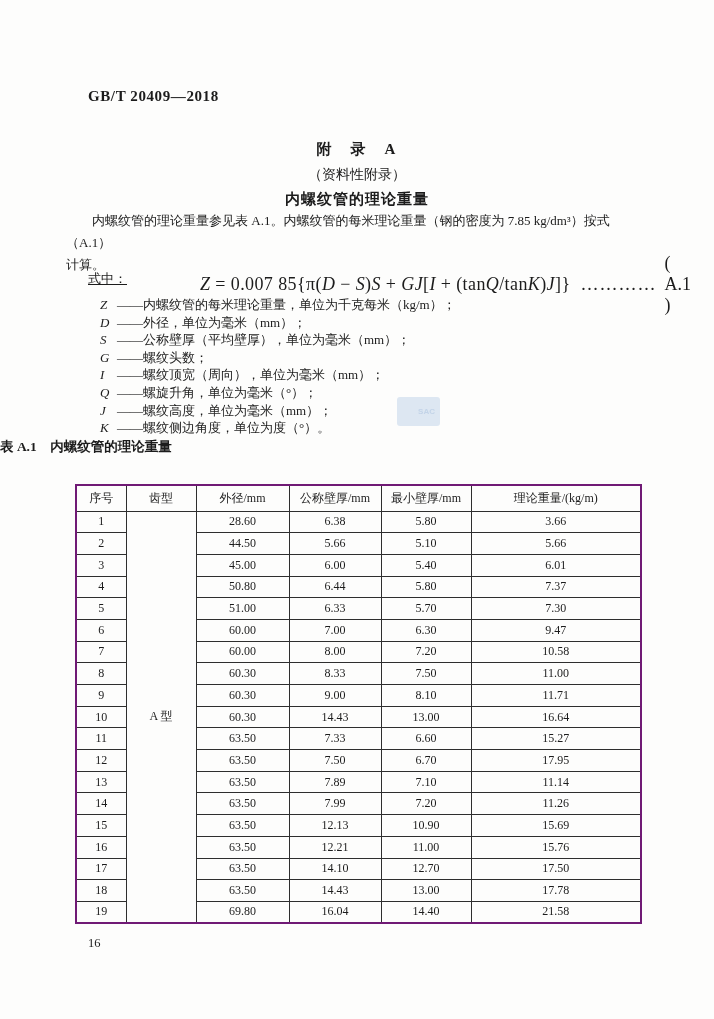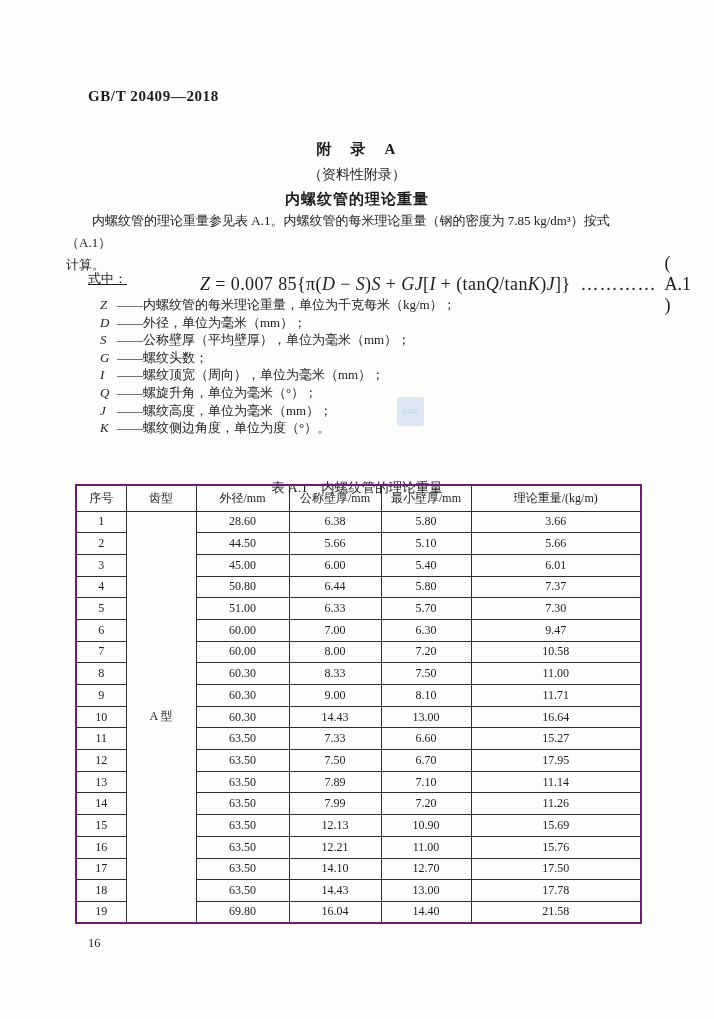--- a/index.html
+++ b/index.html
@@ -31,22 +31,22 @@
   .formula-expr { margin-left:134px; letter-spacing:0.4px; white-space:nowrap; }
   .var { font-style:italic; }
   .formula-dots { margin-left:10px; letter-spacing:1px; color:#222; }
   .formula-label { margin-left:8px; }
   .where-label { position:absolute; left:88px; top:270px; font-size:13px;text-decoration:underline; }
   .defs { position:absolute; left:100px; top:296px; font-size:13px; }
   .def-row { height:17.6px; line-height:17.6px; display:flex; white-space:nowrap; }
   .def-sym { font-style:italic; width:17px; display:inline-block; }
   .def-dash { letter-spacing:0; }
   .tbl-caption {
-    position:absolute; top:479px; left:0; width:100%;
-    text-align:center; font-size:13.5px; font-weight:normal;
+    position:absolute; top:438px; left:0; width:100%;
+    text-align:left; font-size:13.5px; font-weight:bold;
   }
   table.theory {
     position:absolute; left:75px; top:484px;
     width:565px; height:438px;
     border-collapse:collapse; table-layout:fixed;
     font-size:12px;
   }
   table.theory { border:2px solid #701a75; }
   table.theory th, table.theory td {
     border:1px solid #2e2e2e;
@@ -56,20 +56,21 @@
   }
   table.theory thead tr { height:26px; }
   table.theory tbody tr { height:21.7px; }
   .page-num { position:absolute; left:88px; top:936px; font-size:12.5px; }
   .watermark {
     position:absolute; left:397px; top:397px; width:27px; height:29px;
     background:#dde7f2; border-radius:3px;
     display:flex; align-items:center; justify-content:center;
     font-size:8px; font-weight:bold; color:#c3d4e8;
     font-family:"Liberation Sans","DejaVu Sans",sans-serif;
+    padding-left:16px;
   }
 </style>
 </head>
 <body>
 
 <div class="page">
 
   <div class="doc-code">GB/T 20409—2018</div>
 
   <div class="title-block">

